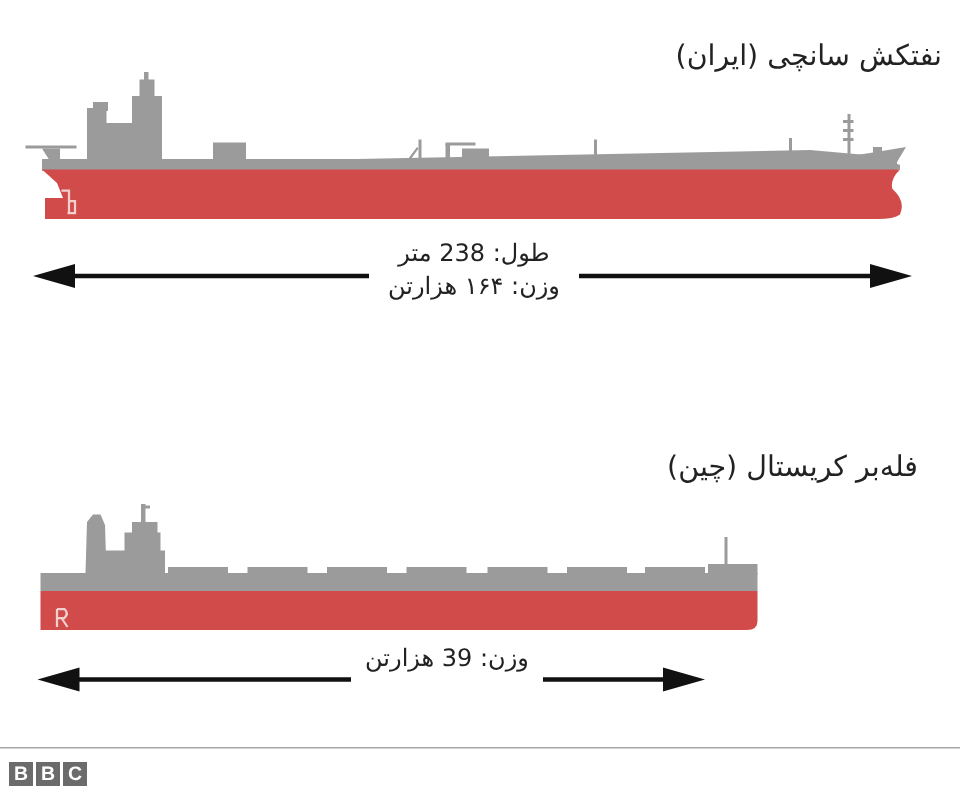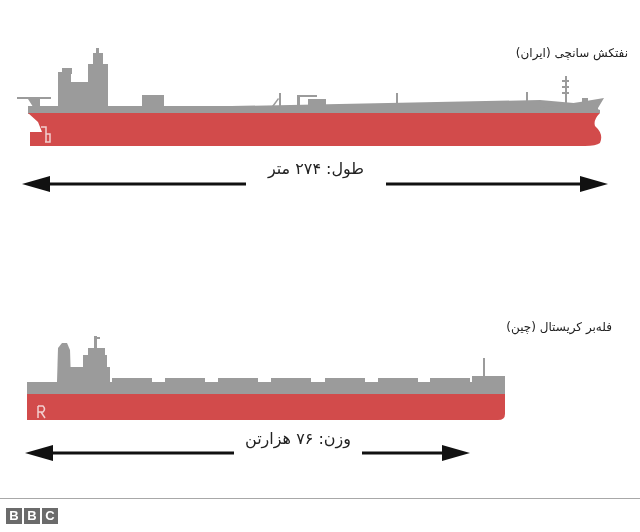--- a/index.html
+++ b/index.html
@@ -1,17 +1,17 @@
 <!DOCTYPE html>
 <html><head>
 <meta charset="utf-8">
 <style>
   html, body { margin: 0; padding: 0; background: #ffffff; }
   body { width: 640px; height: 532px; position: relative; overflow: hidden; font-family: "DejaVu Sans", sans-serif; }
-  .title { position: absolute; direction: rtl; color: #222; font-size: 12px; font-family: "DejaVu Sans", sans-serif; white-space: nowrap; margin-top: 20px; }
+  .title { position: absolute; direction: rtl; color: #222; font-size: 19px; font-family: "DejaVu Sans", sans-serif; white-space: nowrap; }
   .ship-svg { position: absolute; left: 0; }
   .dim-text { position: absolute; direction: rtl; text-align: center; color: #222; font-size: 16px; line-height: 22px; font-family: "DejaVu Sans", sans-serif; white-space: nowrap; }
   .arrow-svg { position: absolute; left: 0; }
   .footer-rule { position: absolute; left: 0; width: 640px; top: 498px; height: 1px; background: #a8a8a8; }
   .bbc-logo { position: absolute; left: 6px; top: 508px; display: flex; gap: 2px; }
   .bbc-block { width: 16px; height: 16px; background: #6b6b6b; color: #fff; font-family: "Liberation Sans", sans-serif; font-weight: bold; font-size: 13px; line-height: 16px; text-align: center; }
 </style>
 </head>
 <body>
 
@@ -56,21 +56,22 @@
   <path d="M41 127 L46 127 L46 142 M46 134 L50 134 L50 142 L45 142" stroke="#f2d0d0" stroke-width="1.5" fill="none"></path>
 </svg>
 
 <svg class="arrow-svg" width="640" height="30" style="top:170px;" viewBox="0 0 640 30">
   <line x1="40" y1="14" x2="246" y2="14" stroke="#111" stroke-width="3"></line>
   <polygon points="22,14 50,6 50,22" fill="#111"></polygon>
   <line x1="386" y1="14" x2="590" y2="14" stroke="#111" stroke-width="3"></line>
   <polygon points="608,14 580,6 580,22" fill="#111"></polygon>
 </svg>
 <div class="dim-text" style="left:246px; width:140px; top:158px;">
-  <div>طول: ۲۷۴ متر</div>
+  <div>طول: 238 متر</div>
+  <div>وزن: ۱۶۴ هزارتن</div>
 </div>
 
 <div class="title" style="right:28px; top:300px;">فله‌بر کریستال (چین)</div>
 
 <svg class="ship-svg" width="640" height="120" style="top:310px;" viewBox="0 0 640 120">
   <g fill="#9b9b9b">
     <rect x="27" y="72" width="478" height="12"></rect>
 
     <path d="M57 72 L58 38 L62 33 L67 33 L70 40 L71 72 Z"></path>
 
@@ -94,21 +95,21 @@
   <path d="M38 96 L38 108 M38 96 L43 96 Q46 99 43 102 L38 102 M41 102 L45 108" stroke="#f2d0d0" stroke-width="1.5" fill="none"></path>
 </svg>
 
 <svg class="arrow-svg" width="640" height="30" style="top:439px;" viewBox="0 0 640 30">
   <line x1="40" y1="14" x2="234" y2="14" stroke="#111" stroke-width="3"></line>
   <polygon points="25,14 53,6 53,22" fill="#111"></polygon>
   <line x1="362" y1="14" x2="455" y2="14" stroke="#111" stroke-width="3"></line>
   <polygon points="470,14 442,6 442,22" fill="#111"></polygon>
 </svg>
 <div class="dim-text" style="left:234px; width:128px; top:428px;">
-  <div>وزن: ۷۶ هزارتن</div>
+  <div>وزن: 39 هزارتن</div>
 </div>
 
 <div class="footer-rule"></div>
 <div class="bbc-logo">
   <div class="bbc-block">B</div>
   <div class="bbc-block">B</div>
   <div class="bbc-block">C</div>
 </div>
 
 </body></html>

